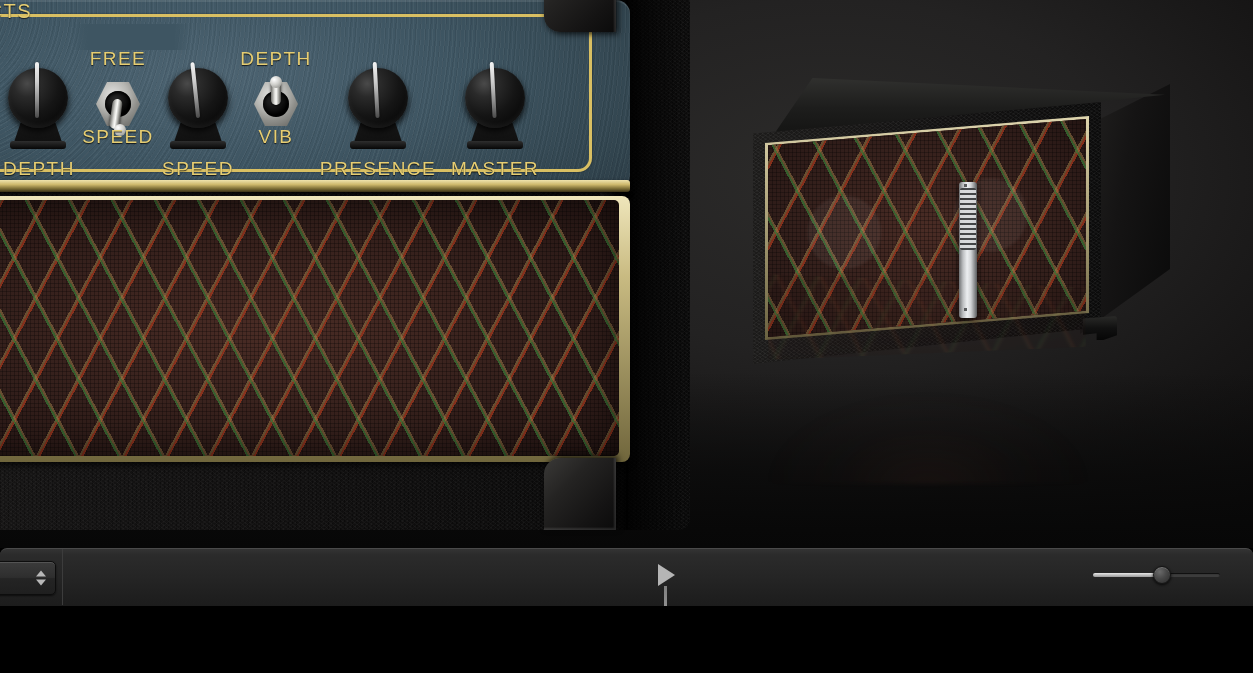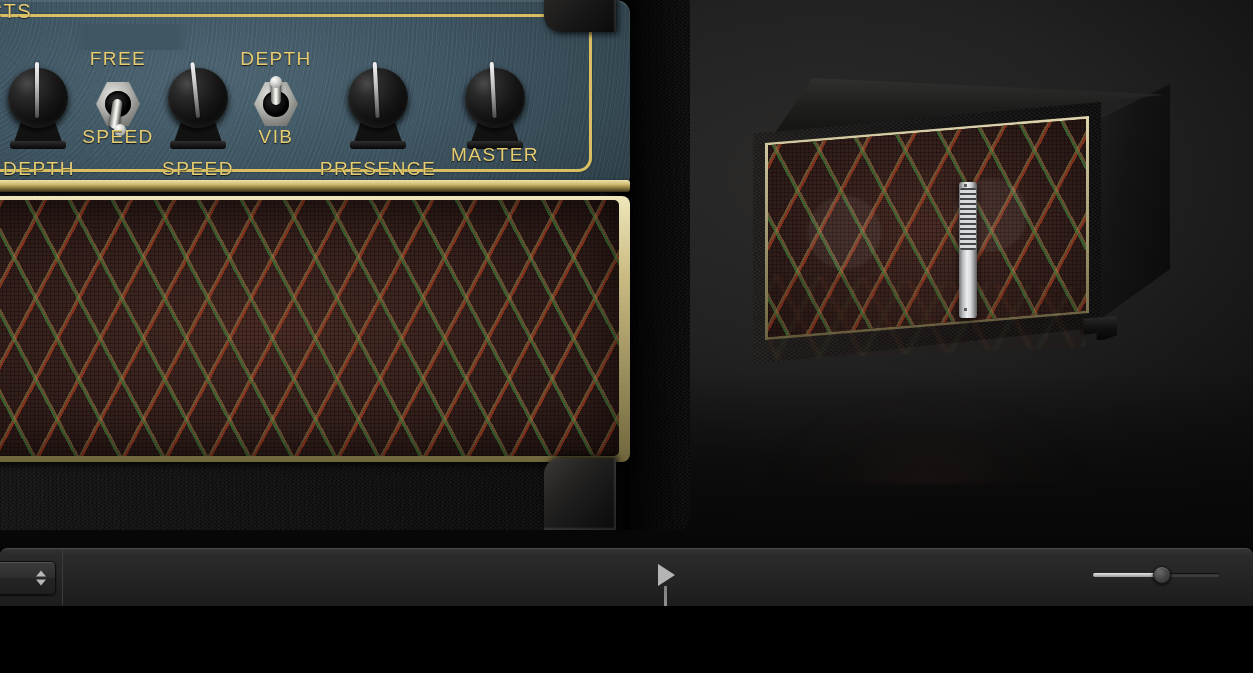--- a/index.html
+++ b/index.html
@@ -418,21 +418,21 @@
         <div class="knob-pointer" style="transform:rotate(-3deg);"></div>
       </div>
       <div class="ctrl-label" style="left:374px;top:158px;width:148px;">PRESENCE</div>
 
       <div class="knob" style="left:528px;top:56px;">
         <div class="knob-skirt"></div>
         <div class="knob-skirt-base"></div>
         <div class="knob-cap"></div>
         <div class="knob-pointer" style="transform:rotate(-3deg);"></div>
       </div>
-      <div class="ctrl-label" style="left:495px;top:144px;width:140px;text-align:center;">MASTER</div>
+      <div class="ctrl-label" style="left:495px;top:158px;width:140px;text-align:center;">MASTER</div>
     </div>
 
     <div class="panel-bottom-trim"></div>
 
     <div class="amp-grille-frame">
       <div class="amp-grille grille-cloth"></div>
     </div>
 
     <div class="corner tr"></div>
     <div class="corner br"></div>

